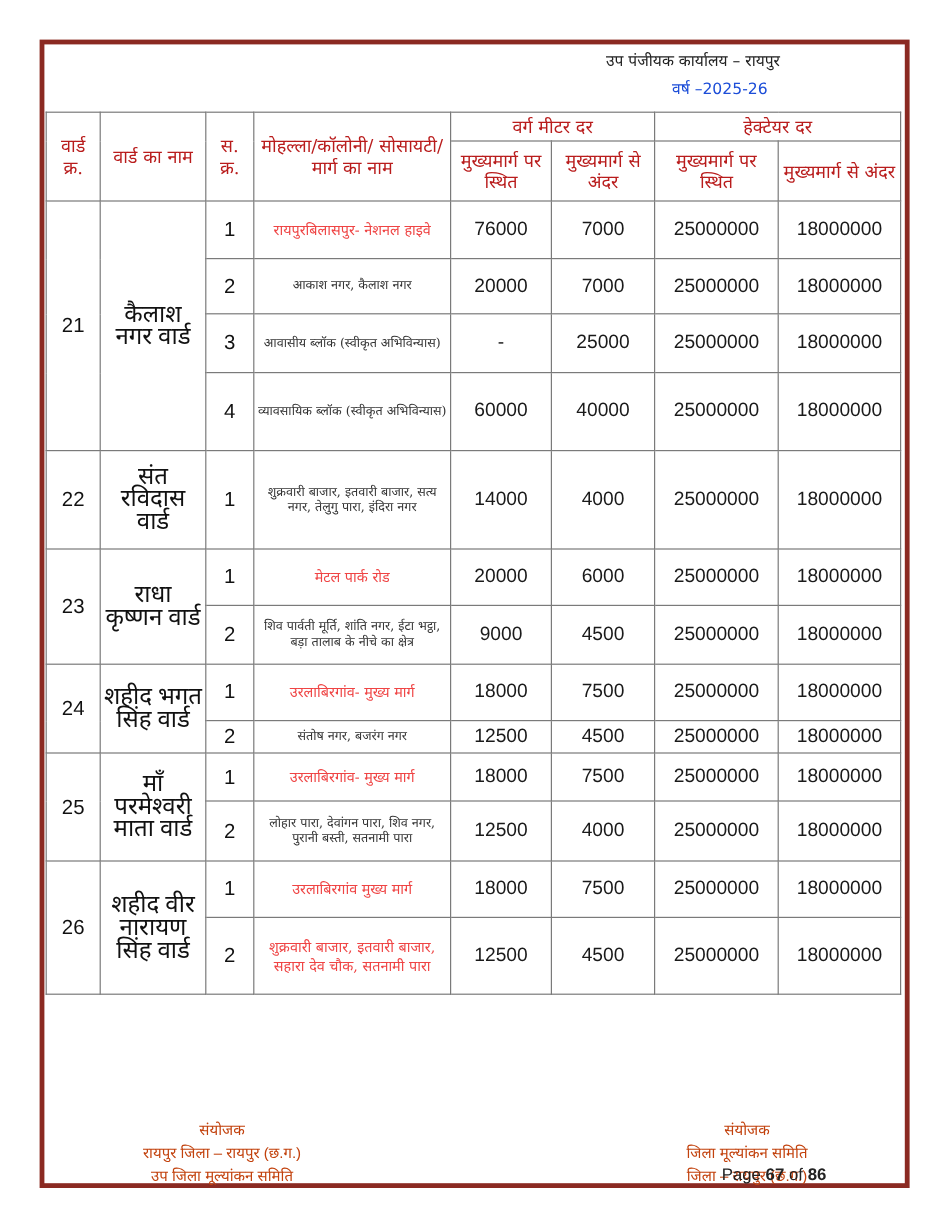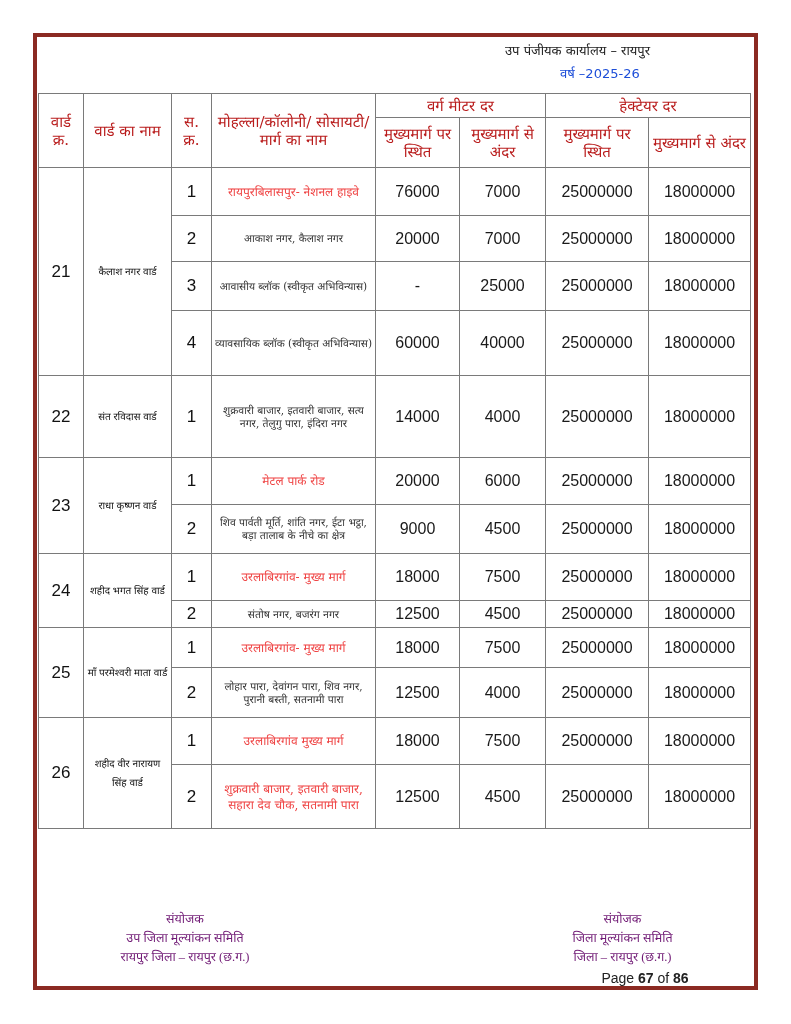--- a/index.html
+++ b/index.html
@@ -13,25 +13,25 @@
           font-size:13px; color:#1d4ed8; }
   table.rates { position:absolute; left:38px; top:93px; width:712px;
                 border-collapse:collapse; table-layout:fixed; }
   table.rates th, table.rates td { border:1px solid #7a7a7a; text-align:center;
                 vertical-align:middle; padding:0 2px; }
   table.rates th { color:#b91c1c; font-weight:normal; font-size:15px;
                    line-height:18px; font-family:"DejaVu Serif", serif; }
   td.num { font-family:"Liberation Sans", sans-serif; font-size:16px; color:#1a1a1a; }
   td.sn { font-family:"Liberation Sans", sans-serif; font-size:17px; }
   td.wno { font-family:"Liberation Sans", sans-serif; font-size:17px;margin-left:34px; }
-  td.wname { font-size:10px; line-height:19px; font-family:Liberation Sans, sans-serif; }
+  td.wname { font-size:20px; line-height:19px; font-family:Liberation Serif, serif; }
   td.loc { font-size:10.5px; line-height:13px; font-family:"DejaVu Serif", serif; color:#333; }
   td.loc.bold { font-size:12px; line-height:16px; color:#ef4444; }
   .sig { position:absolute; font-size:12.5px; line-height:19px; text-align:center;
-         font-family:Liberation Serif, serif; color:#701a75; }
+         font-family:Liberation Sans, sans-serif; color:#c2410c;margin-top:23px; }
   .sig-left { left:70px; top:910px; width:230px; }
   .sig-right { left:540px; top:910px; width:165px; }
   .pageno { position:absolute; left:590px; top:970px; width:110px; text-align:center;
             font-family:"Liberation Sans", sans-serif; font-size:14px; color:#222; }
   .pageno b { font-weight:bold; }
 </style>
 </head>
 <body>
 
 <div class="frame"></div>
@@ -187,22 +187,22 @@
       <td class="num">12500</td>
       <td class="num">4500</td>
       <td class="num">25000000</td>
       <td class="num">18000000</td>
     </tr>
   </tbody>
 </table>
 
 <div class="sig sig-left">
   <div>संयोजक</div>
+  <div>रायपुर जिला – रायपुर (छ.ग.)</div>
   <div>उप जिला मूल्यांकन समिति</div>
-  <div>रायपुर जिला – रायपुर (छ.ग.)</div>
 </div>
 
 <div class="sig sig-right">
   <div>संयोजक</div>
   <div>जिला मूल्यांकन समिति</div>
   <div>जिला – रायपुर (छ.ग.)</div>
 </div>
 
 <div class="pageno">
   <span>Page</span>

